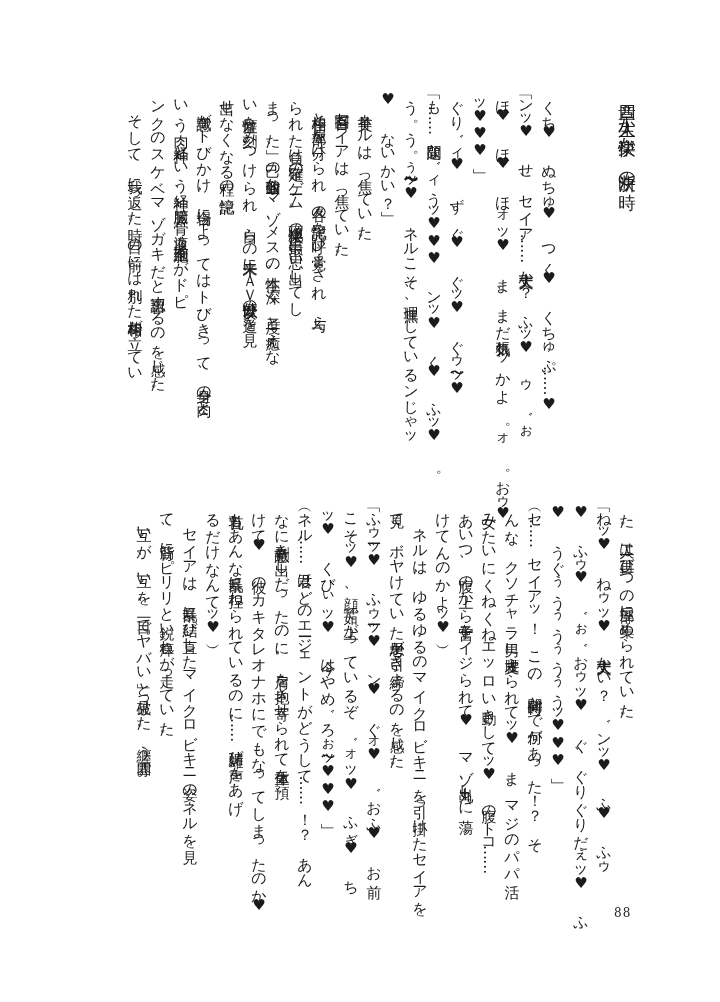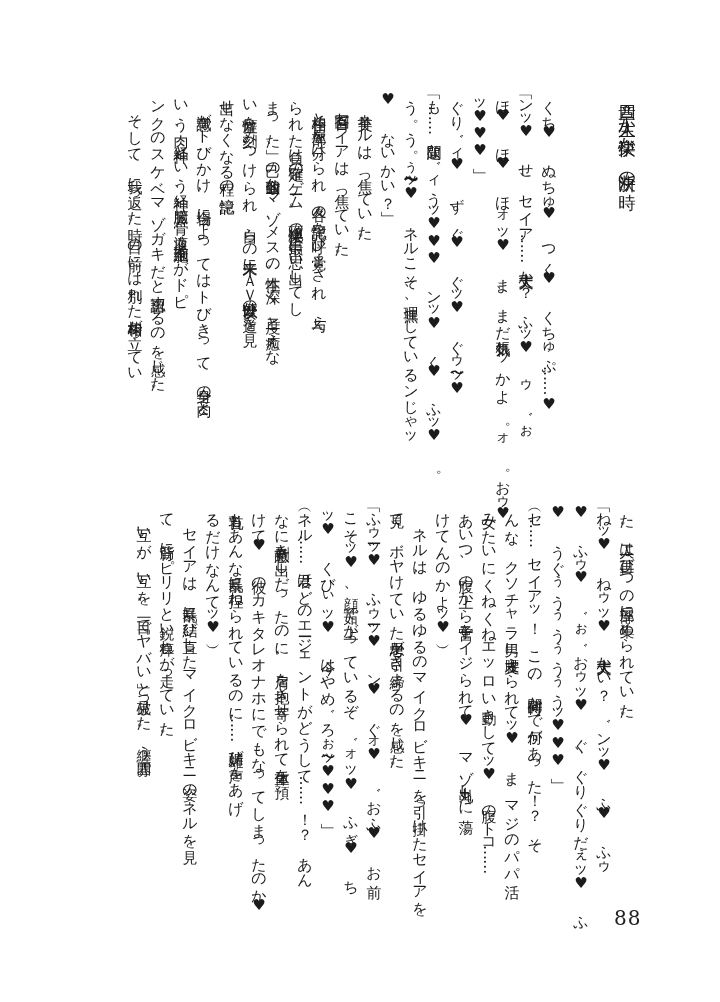--- a/index.html
+++ b/index.html
@@ -49,21 +49,21 @@
   #bottom-block {
     top: 503px;
     right: 82px;
     width: 508px;
     height: 405px;
   }
   .page-number {
     position: absolute;
     top: 906px;
     left: 614px;
-    font-size: 20px;
+    font-size: 12px;
     letter-spacing: 1px;
     color: #222222;
   }
 </style>
 </head>
 <body>
 
 <div class="page">
 
   <div class="chapter-heading vtext">四章　人生か快楽か、決断の時</div>

